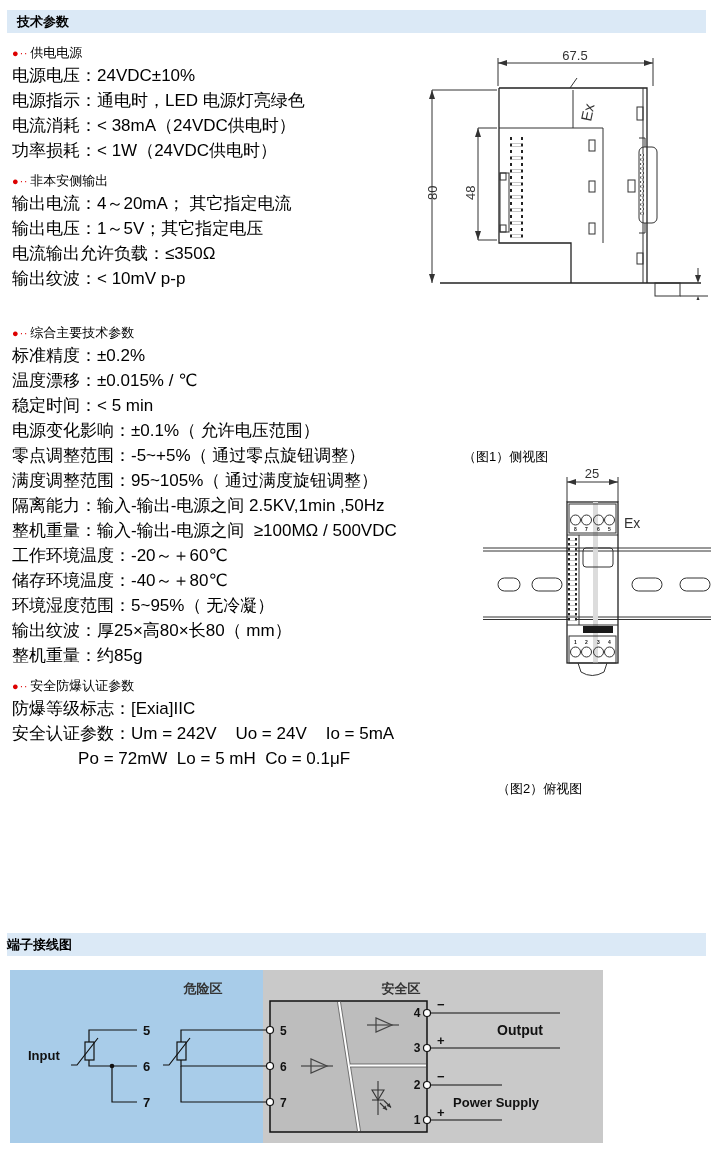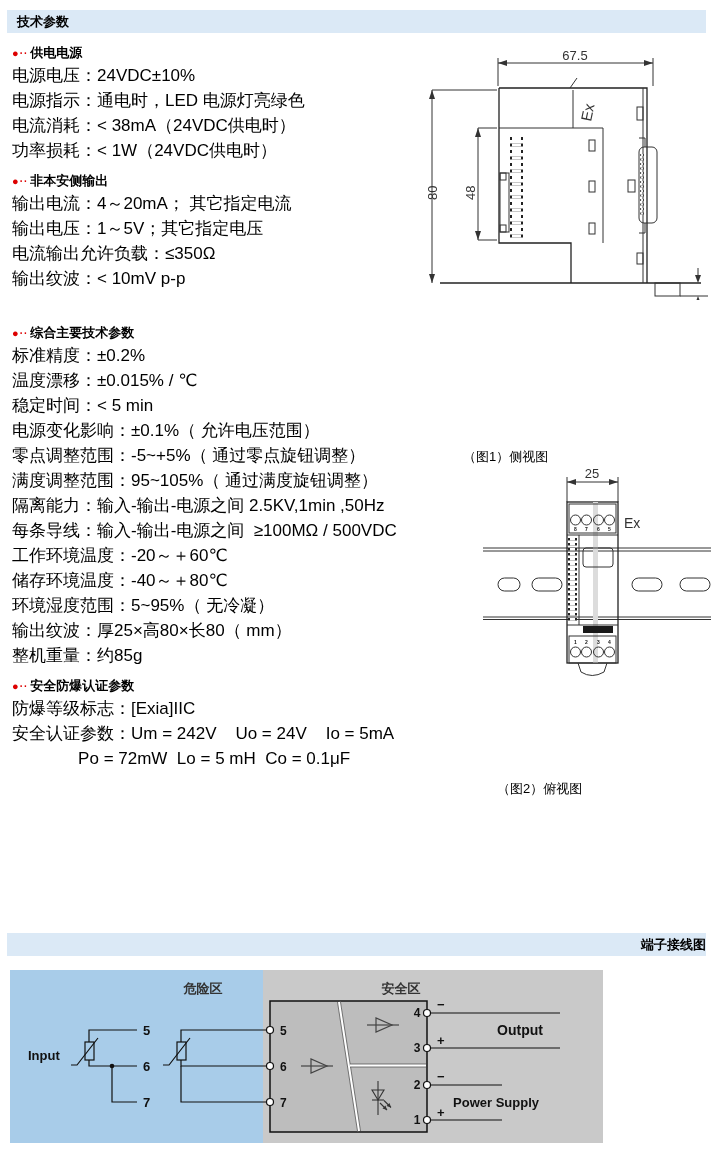--- a/index.html
+++ b/index.html
@@ -1,24 +1,24 @@
 <!DOCTYPE html>
 <html><head>
 <meta charset="utf-8">
 <style>
   html,body{margin:0;padding:0;background:#ffffff;}
   body{font-family:"Liberation Sans","DejaVu Sans",sans-serif;color:#000;}
   #page{position:relative;width:713px;height:1164px;background:#fff;overflow:hidden;}
   .bar{position:absolute;left:7px;width:699px;height:23px;background:#dbe9f6;
        font-size:13px;font-weight:bold;line-height:23px;}
   #bar-top{top:10px;padding-left:10px;box-sizing:border-box;}
-  #bar-wiring{top:933px;text-align:right;}
+  #bar-wiring{top:933px;text-align:left;}
   #specs{position:absolute;left:12px;top:36px;width:440px;}
   .section{margin-bottom:8px;}
-  .heading{margin-top:7px;font-size:13px;font-weight:bold;line-height:19px;white-space:pre;}
+  .heading{margin-top:7px;font-size:13px;font-weight:normal;line-height:19px;white-space:pre;}
   .heading .bullet{color:#dd0000;font-size:11px;margin-right:1px;}
   .heading .dots{color:#dd0000;font-size:10px;letter-spacing:1px;margin-right:2px;}
   .gap-lg{margin-top:32px;}
   .line{font-size:17px;line-height:25px;white-space:pre;}
   .fig{position:absolute;}
   .fig-caption{position:absolute;width:200px;text-align:left;font-size:13px;font-weight:normal;margin-top:32px;}
   svg text{font-family:"Liberation Sans","DejaVu Sans",sans-serif;}
   .dimtxt{font-size:13px;fill:#333;}
   .cad{stroke:#333;fill:none;stroke-width:1;}
   .cadbold{stroke:#222;fill:none;stroke-width:1.3;}
@@ -58,21 +58,21 @@
 
     <div class="section">
       <div class="heading gap-lg"><span class="bullet" style="color: rgb(221, 0, 0);">●</span><span class="dots" style="color: rgb(221, 0, 0);">··</span><span>综合主要技术参数</span></div>
       <div class="line">标准精度：±0.2%</div>
       <div class="line">温度漂移：±0.015% / ℃</div>
       <div class="line">稳定时间：&lt; 5 min</div>
       <div class="line">电源变化影响：±0.1%（ 允许电压范围）</div>
       <div class="line">零点调整范围：-5~+5%（ 通过零点旋钮调整）</div>
       <div class="line">满度调整范围：95~105%（ 通过满度旋钮调整）</div>
       <div class="line">隔离能力：输入-输出-电源之间 2.5KV,1min ,50Hz</div>
-      <div class="line">每条导线：输入-输出-电源之间  ≥100MΩ / 500VDC</div>
+      <div class="line">整机重量：输入-输出-电源之间  ≥100MΩ / 500VDC</div>
       <div class="line">工作环境温度：-20～＋60℃</div>
       <div class="line">储存环境温度：-40～＋80℃</div>
       <div class="line">环境湿度范围：5~95%（ 无冷凝）</div>
       <div class="line">输出纹波：厚25×高80×长80（ mm）</div>
       <div class="line">整机重量：约85g</div>
     </div>
 
     <div class="section">
       <div class="heading"><span class="bullet" style="color: rgb(221, 0, 0);">●</span><span class="dots" style="color: rgb(221, 0, 0);">··</span><span>安全防爆认证参数</span></div>
       <div class="line">防爆等级标志：[Exia]IIC</div>

